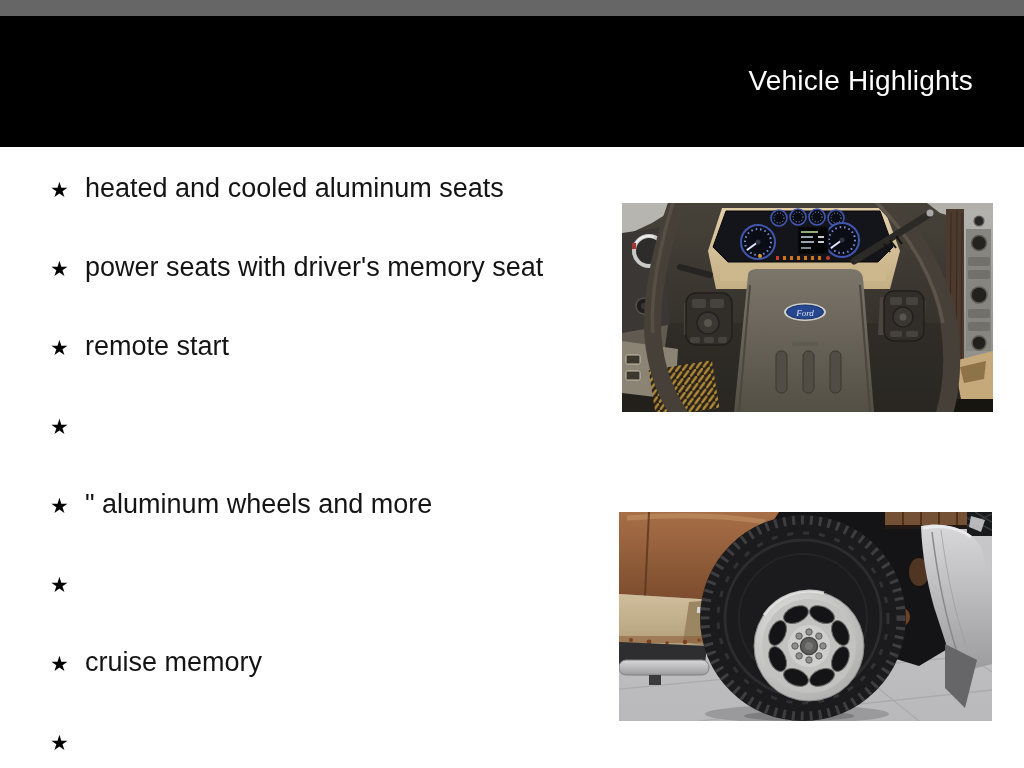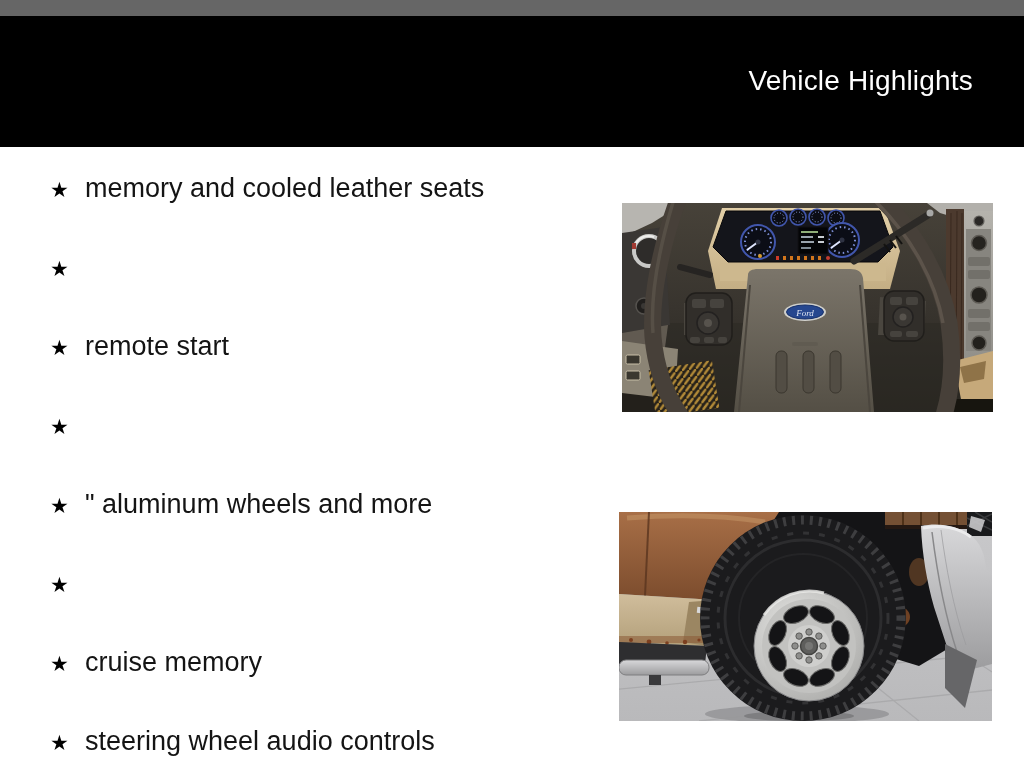--- a/index.html
+++ b/index.html
@@ -35,24 +35,25 @@
 
 <div class="slide">
 
   <div class="header">
     <span class="title">Vehicle Highlights</span>
   </div>
 
   <ul class="features">
     <li class="feature">
       <span class="star">★</span>
-      <span>memory and cooled leather seats</span>
-    </li>
-    <li class="feature">
-      <span class="star">★</span>
+      <span>heated and cooled aluminum seats</span>
+    </li>
+    <li class="feature">
+      <span class="star">★</span>
+      <span>power seats with driver's memory seat</span>
     </li>
     <li class="feature">
       <span class="star">★</span>
       <span>remote start</span>
     </li>
     <li class="feature">
       <span class="star">★</span>
     </li>
     <li class="feature">
       <span class="star">★</span>
@@ -60,21 +61,20 @@
     </li>
     <li class="feature">
       <span class="star">★</span>
     </li>
     <li class="feature">
       <span class="star">★</span>
       <span>cruise memory</span>
     </li>
     <li class="feature">
       <span class="star">★</span>
-      <span>steering wheel audio controls</span>
     </li>
   </ul>
 
   <svg id="photo-steering" class="photo" viewBox="0 0 371 209" role="img" aria-label="Steering wheel with Ford badge and blue-lit instrument cluster">
     <defs>
       <linearGradient id="g1" x1="0" y1="0" x2="0" y2="1">
         <stop offset="0" stop-color="#474239"></stop>
           <stop offset="0.5" stop-color="#38342e"></stop>
           <stop offset="1" stop-color="#27241f"></stop>
       </linearGradient>

